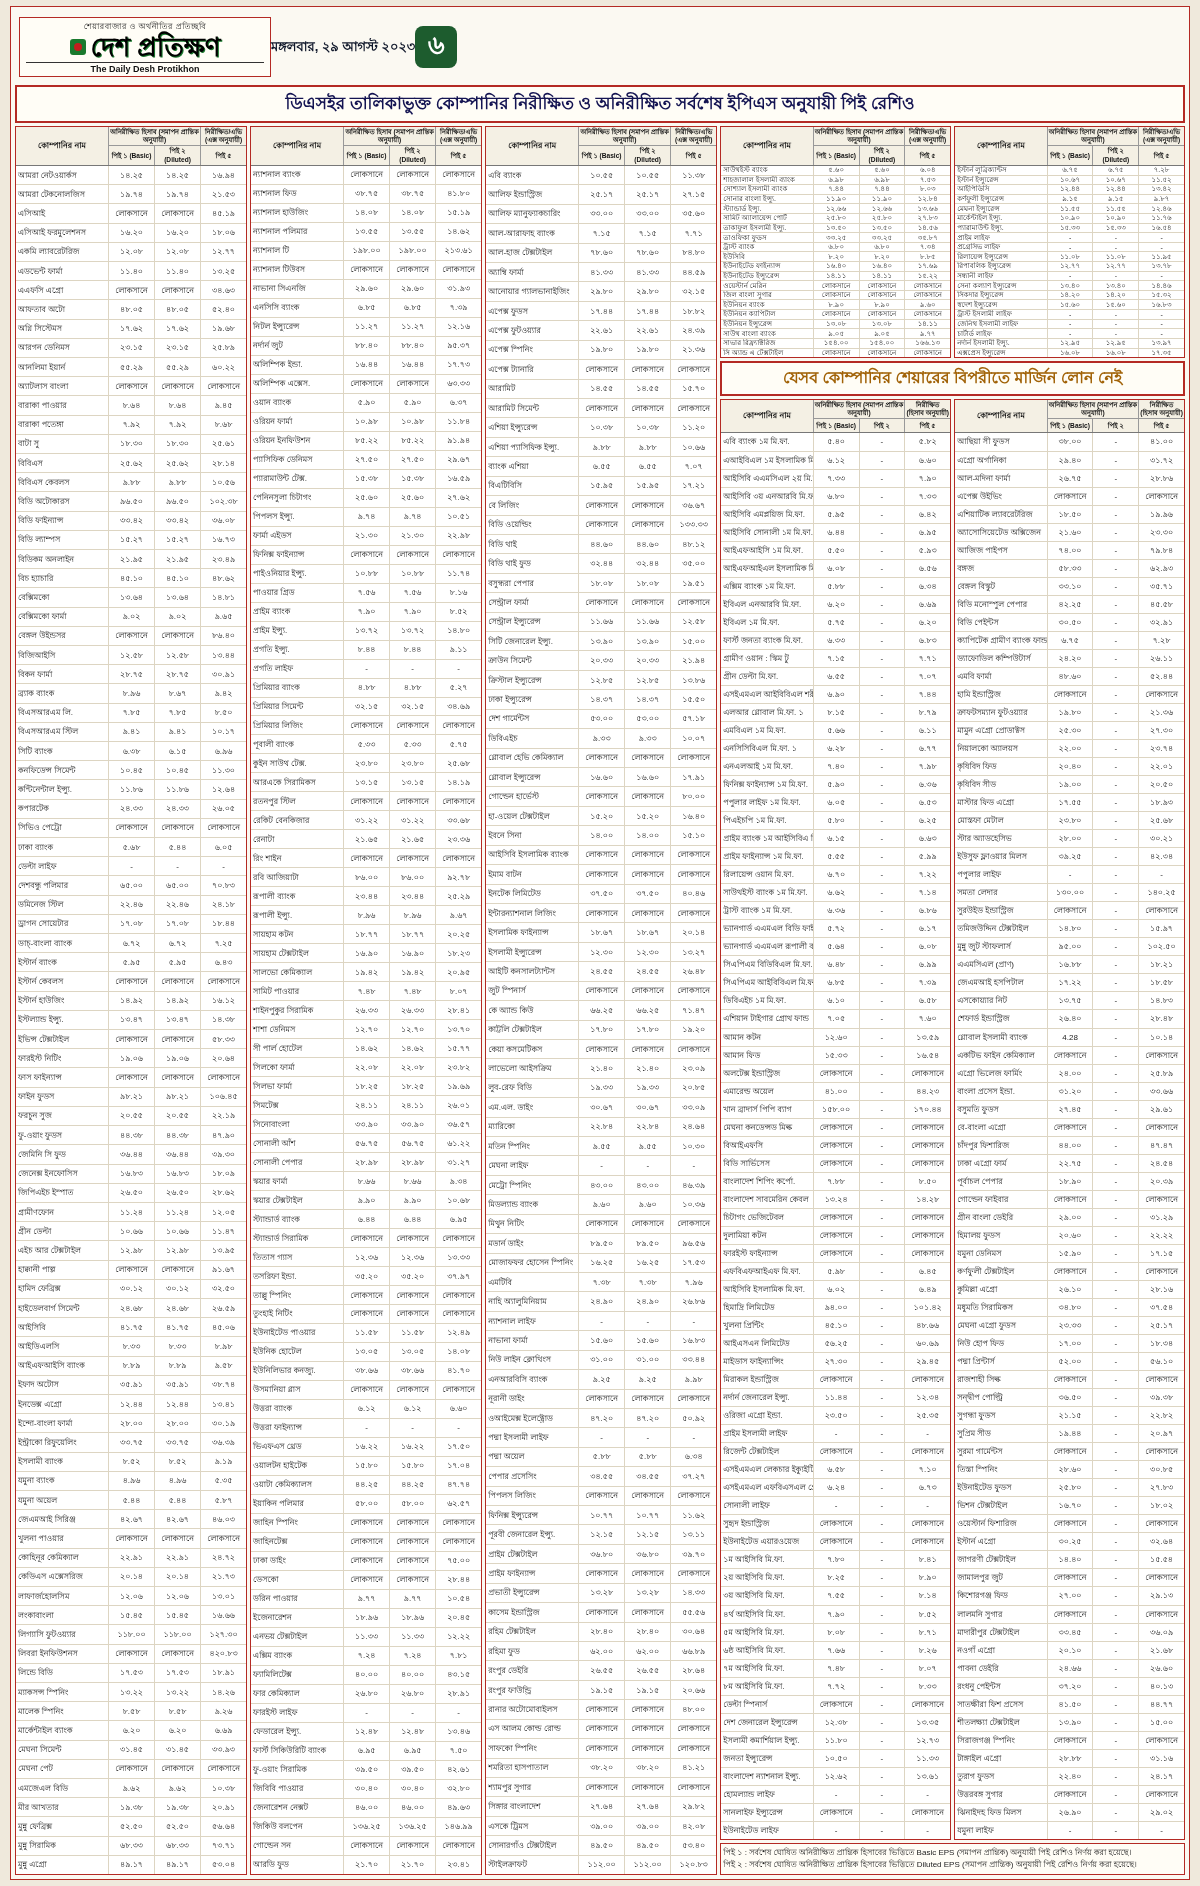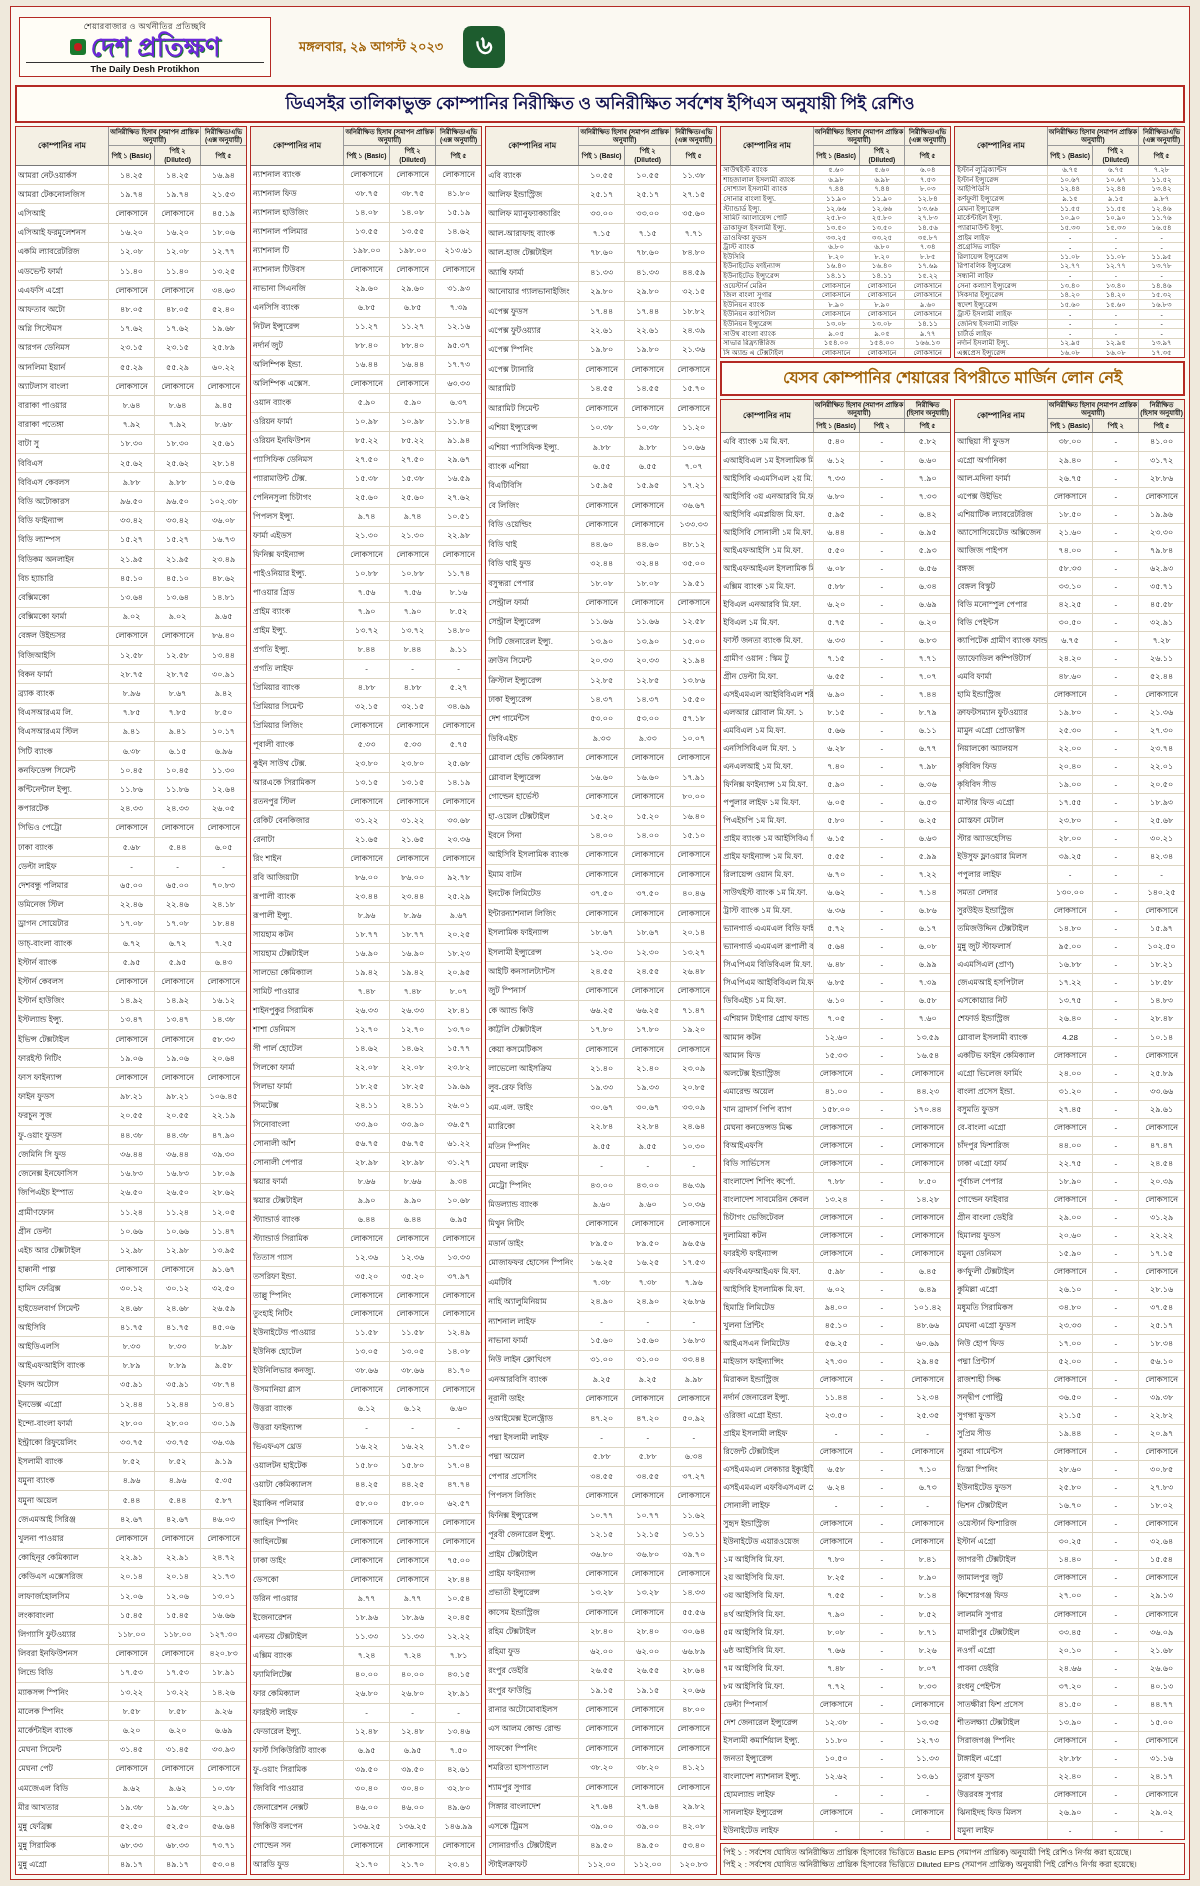--- a/index.html
+++ b/index.html
@@ -1,29 +1,29 @@
 <!DOCTYPE html>
 <html><head>
 <meta charset="utf-8">
 <style>
   *{margin:0;padding:0;box-sizing:border-box;}
   html,body{width:1200px;height:1886px;}
   body{background:#efe9dc;font-family:"Liberation Sans","DejaVu Sans",sans-serif;position:relative;overflow:hidden;}
   .page{position:absolute;top:6px;left:10px;right:10px;bottom:6px;background:#fbf9f2;border:1.5px solid #b42a24;display:flex;flex-direction:column;padding:4px;}
   
-  .masthead{height:72px;display:flex;align-items:center;gap:20px;padding:2px 4px;}
+  .masthead{height:72px;display:flex;align-items:center;gap:0;padding:2px 4px;}
   .logo-block{width:252px;border:1.5px solid #b42a24;padding:2px 6px;text-align:center;background:#fffdf6;}
   .tagline{font-size:8px;color:#222;letter-spacing:.5px;white-space:nowrap;overflow:hidden;}
   .logo-row{display:flex;align-items:center;justify-content:center;gap:5px;}
   .logo-emblem{width:16px;height:16px;background:#1a7a2e;border-radius:3px;position:relative;display:inline-block;flex:none;}
   .logo-emblem::after{content:"";position:absolute;left:4px;top:4px;width:8px;height:8px;border-radius:50%;background:#c41e1e;}
-  .logo-text{font-size:26px;font-weight:900;color:#6d28d9;text-shadow:1px 1px 0 #1a7a2e;line-height:1.1;white-space:nowrap;}
+  .logo-text{font-size:26px;font-weight:900;color:#000000;text-shadow:1px 1px 0 #1a7a2e;line-height:1.1;white-space:nowrap;}
   .logo-sub{font-size:9px;font-weight:bold;color:#111;border-top:1px solid #333;margin-top:1px;padding-top:1px;white-space:nowrap;}
   .main-title{flex:1;text-align:center;font-size:31px;font-weight:900;color:#141414;letter-spacing:1px;text-shadow:0 0 1px #141414;white-space:nowrap;overflow:hidden;}
-  .date-text{font-size:13px;font-weight:bold;color:#a16207;white-space:nowrap;margin-left:8px;}
+  .date-text{font-size:13px;font-weight:bold;color:#0f172a;white-space:nowrap;}
   .page-number{width:42px;height:42px;flex:none;background:#1d5c2e;color:#fff;border-radius:8px;display:flex;align-items:center;justify-content:center;font-size:26px;font-weight:900;}
   
   .subtitle-bar{border:2px solid #b42a24;background:#fffdf6;font-size:17px;font-weight:900;color:#141452;padding:3px 10px;margin:2px 0 3px 0;white-space:nowrap;overflow:hidden;text-align:center;}
   
   .columns{flex:1;display:flex;gap:3px;min-height:0;}
   .tablecol{flex:1;border:1px solid #b42a24;background:#fff;display:flex;flex-direction:column;min-width:0;min-height:0;}
   .right-pair{flex:2.02;display:flex;flex-direction:column;gap:3px;min-width:0;min-height:0;}
   .pair-top{height:232px;display:flex;gap:3px;flex:none;}
   .pair-mid{flex:1;display:flex;gap:3px;min-height:0;}
   .margin-banner{flex:none;border:2px solid #b42a24;background:#fffdf6;text-align:center;font-size:16px;font-weight:900;color:#a16207;padding:2px;white-space:nowrap;overflow:hidden;}

